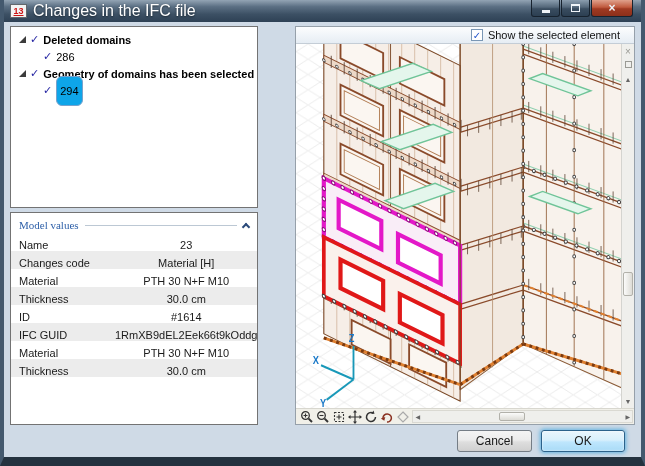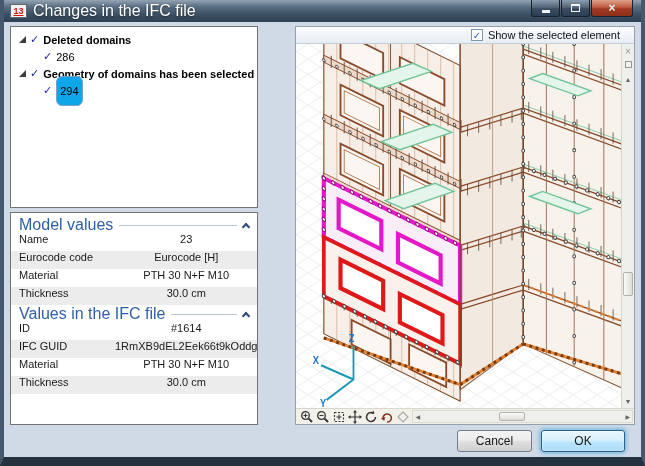--- a/index.html
+++ b/index.html
@@ -31,25 +31,25 @@
   .tree-panel{flex:0 0 182px;padding:4px 2px;font-size:11px;overflow:hidden;}
   .trow{display:flex;align-items:center;height:17px;gap:4px;padding-left:6px;}
   .trow.child{padding-left:30px;}
   .trow.parent{font-weight:bold;}
   .exp{width:0;height:0;border-left:7px solid transparent;border-bottom:7px solid #3c3c3c;flex:0 0 auto;}
   .chk::before{content:"\2713";color:#2424a2;font-weight:bold;font-size:11px;}
   .tsel{border:1px solid #78a2cc;background:#0ea5e9;border-radius:6px;padding:8px 3px;}
   
   .props-panel{flex:1;padding:3px 0;overflow:hidden;}
   .sec-head{display:flex;align-items:center;gap:6px;padding:2px 8px 1px 8px;height:17px;}
-  .sec-title{color:#2d5fa8;font-size:16px;white-space:nowrap;}
+  .sec-title{color:#2d5fa8;font-size:11px;white-space:nowrap;font-family:Liberation Serif, serif;}
   .sec-rule{flex:1;border-top:1px solid #bcc8d4;margin-top:1px;}
   .chev{width:6px;height:6px;border-left:2px solid #2b4a7a;border-top:2px solid #2b4a7a;
     transform:rotate(45deg);margin-top:3px;flex:0 0 auto;}
-  .prow{display:flex;align-items:flex-start;height:18px;font-size:11px;color:#1a1a1a;}
+  .prow{display:flex;align-items:flex-end;height:18px;font-size:11px;color:#1a1a1a;}
   .prow.alt{background:#ececec;}
   .plabel{flex:0 0 104px;padding-left:8px;white-space:nowrap;}
   .pvalue{flex:1;text-align:center;white-space:nowrap;overflow:hidden;}
   
   .right-panel{flex:1;display:flex;flex-direction:column;border:1px solid #96a0aa;background:#fff;min-width:0;margin-left:32px;}
   .vstrip{flex:0 0 17px;display:flex;align-items:center;justify-content:flex-end;gap:5px;
     padding-right:14px;background:linear-gradient(#fcfdfe,#e6edf4);border-bottom:1px solid #c4cdd6;}
   .cbx{width:12px;height:12px;border:1px solid #7a97b5;background:#fff;display:flex;
     align-items:center;justify-content:center;font-size:10px;color:#2255cc;font-weight:bold;}
   .cbx.checked::after{content:"\2713";}
@@ -135,37 +135,32 @@
           <div class="sec-head">
             <span class="sec-title">Model values</span>
             <span class="sec-rule"></span>
             <span class="chev"></span>
           </div>
           <div class="prow">
               <span class="plabel">Name</span>
               <span class="pvalue">23</span>
             </div>
           <div class="prow alt">
-              <span class="plabel">Eurocode code</span>
-              <span class="pvalue">Eurocode [H]</span>
+              <span class="plabel">Changes code</span>
+              <span class="pvalue">Material [H]</span>
             </div>
           <div class="prow">
               <span class="plabel">Material</span>
               <span class="pvalue">PTH 30 N+F M10</span>
             </div>
           <div class="prow alt">
               <span class="plabel">Thickness</span>
               <span class="pvalue">30.0 cm</span>
             </div>
 
-          <div class="sec-head">
-            <span class="sec-title">Values in the IFC file</span>
-            <span class="sec-rule"></span>
-            <span class="chev"></span>
-          </div>
           <div class="prow">
               <span class="plabel">ID</span>
               <span class="pvalue">#1614</span>
             </div>
           <div class="prow alt">
               <span class="plabel">IFC GUID</span>
               <span class="pvalue">1RmXB9dEL2Eek66t9kOddg</span>
             </div>
           <div class="prow">
               <span class="plabel">Material</span>

